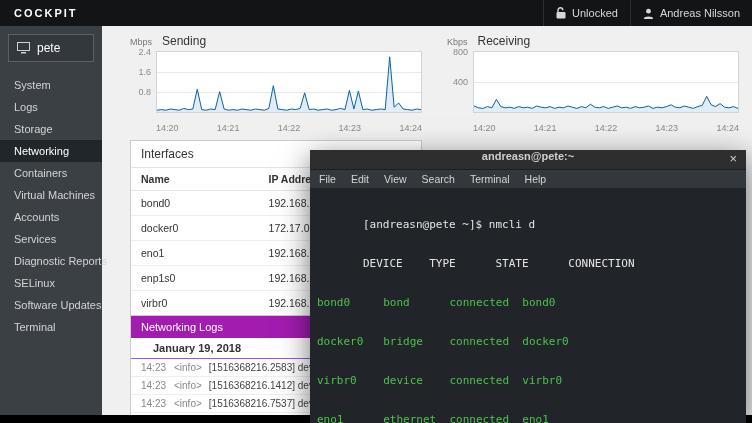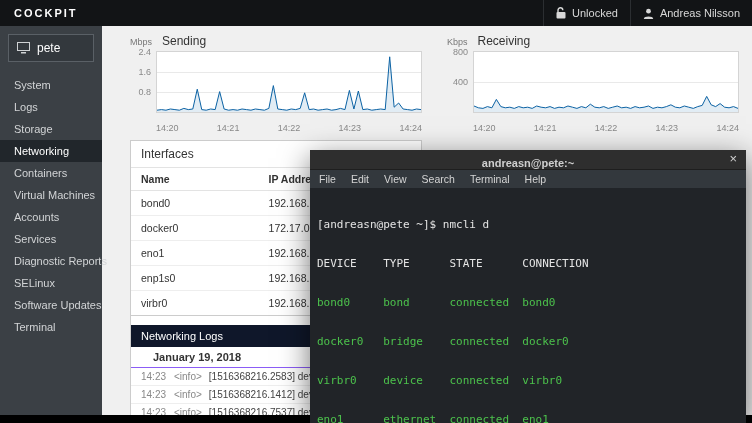--- a/index.html
+++ b/index.html
@@ -42,36 +42,36 @@
 
   .panel { position:absolute; left:12px; width:292px; background:#fff; border:1px solid #ccc; }
   #interfaces { top:114px; }
   .panel-h { padding:6px 10px; font-size:12px; color:#333; border-bottom:1px solid #e3e3e3; }
   table { width:100%; border-collapse:collapse; font-size:10.5px; color:#333; }
   th { text-align:left; font-weight:bold; padding:5px 10px; border-bottom:1px solid #e3e3e3; }
   td { padding:6px 10px; border-bottom:1px solid #eee; }
   th.col-name, td.ifname { width:44%; }
 
   #netlogs { top:289px; bottom:-2px; overflow:hidden; }
-  .logs-h { background:#0f172a; color:#fff; font-size:11px; padding:5px 10px;margin-top:9px; }
+  .logs-h { background:#a21caf; color:#fff; font-size:11px; padding:5px 10px; }
   .logs-date { font-weight:bold; font-size:11px; padding:4px 22px; border-bottom:1px solid #8b5cf6; color:#333; background:#fff; }
   .log-row { display:flex; gap:7px; padding:3px 10px; font-size:10px; border-bottom:1px solid #eee; color:#444; cursor:pointer; }
   .log-time { color:#888; min-width:26px; }
   .log-level { color:#888; }
   .log-msg { white-space:nowrap; overflow:hidden; }
 
   
   .terminal { position:absolute; left:310px; top:150px; width:436px; bottom:0; background:#212428; z-index:10; display:flex; flex-direction:column; box-shadow:0 8px 28px rgba(0,0,0,.55); }
-  .tbar { height:20px; background:#2e2e2e; border-bottom:1px solid #1e1e1e; display:flex; align-items:flex-end; position:relative; flex:none; }
+  .tbar { height:20px; background:#2e2e2e; border-bottom:1px solid #1e1e1e; display:flex; align-items:flex-start; position:relative; flex:none; }
   .ttitle { flex:1; text-align:center; font-size:11px; font-weight:bold; color:#cfcfcf; }
   .tclose { position:absolute; right:9px; top:2px; color:#cfcfcf; font-size:13px; cursor:pointer; line-height:1; }
   .tmenu { height:18px; background:#33383d; display:flex; align-items:center; padding:0 9px; gap:15px; font-size:10.5px; color:#d4d4d4; flex:none; }
   .tmenu span { cursor:pointer; }
   .tbody { flex:1; padding:4px 7px; font-family:"DejaVu Sans Mono", monospace; font-size:11px; line-height:13px; white-space:pre; color:#e4e4e4; overflow:hidden; }
-  .c-white { color:#e4e4e4; }
+  .c-white { color:#e4e4e4;margin-left:46px; }
   .c-green { color:#4cc24c; }
 </style>
 </head>
 <body>
 
 <div class="app">
 
   <div class="topbar">
     <span class="brand">COCKPIT</span>
     <div class="topbar-right">

